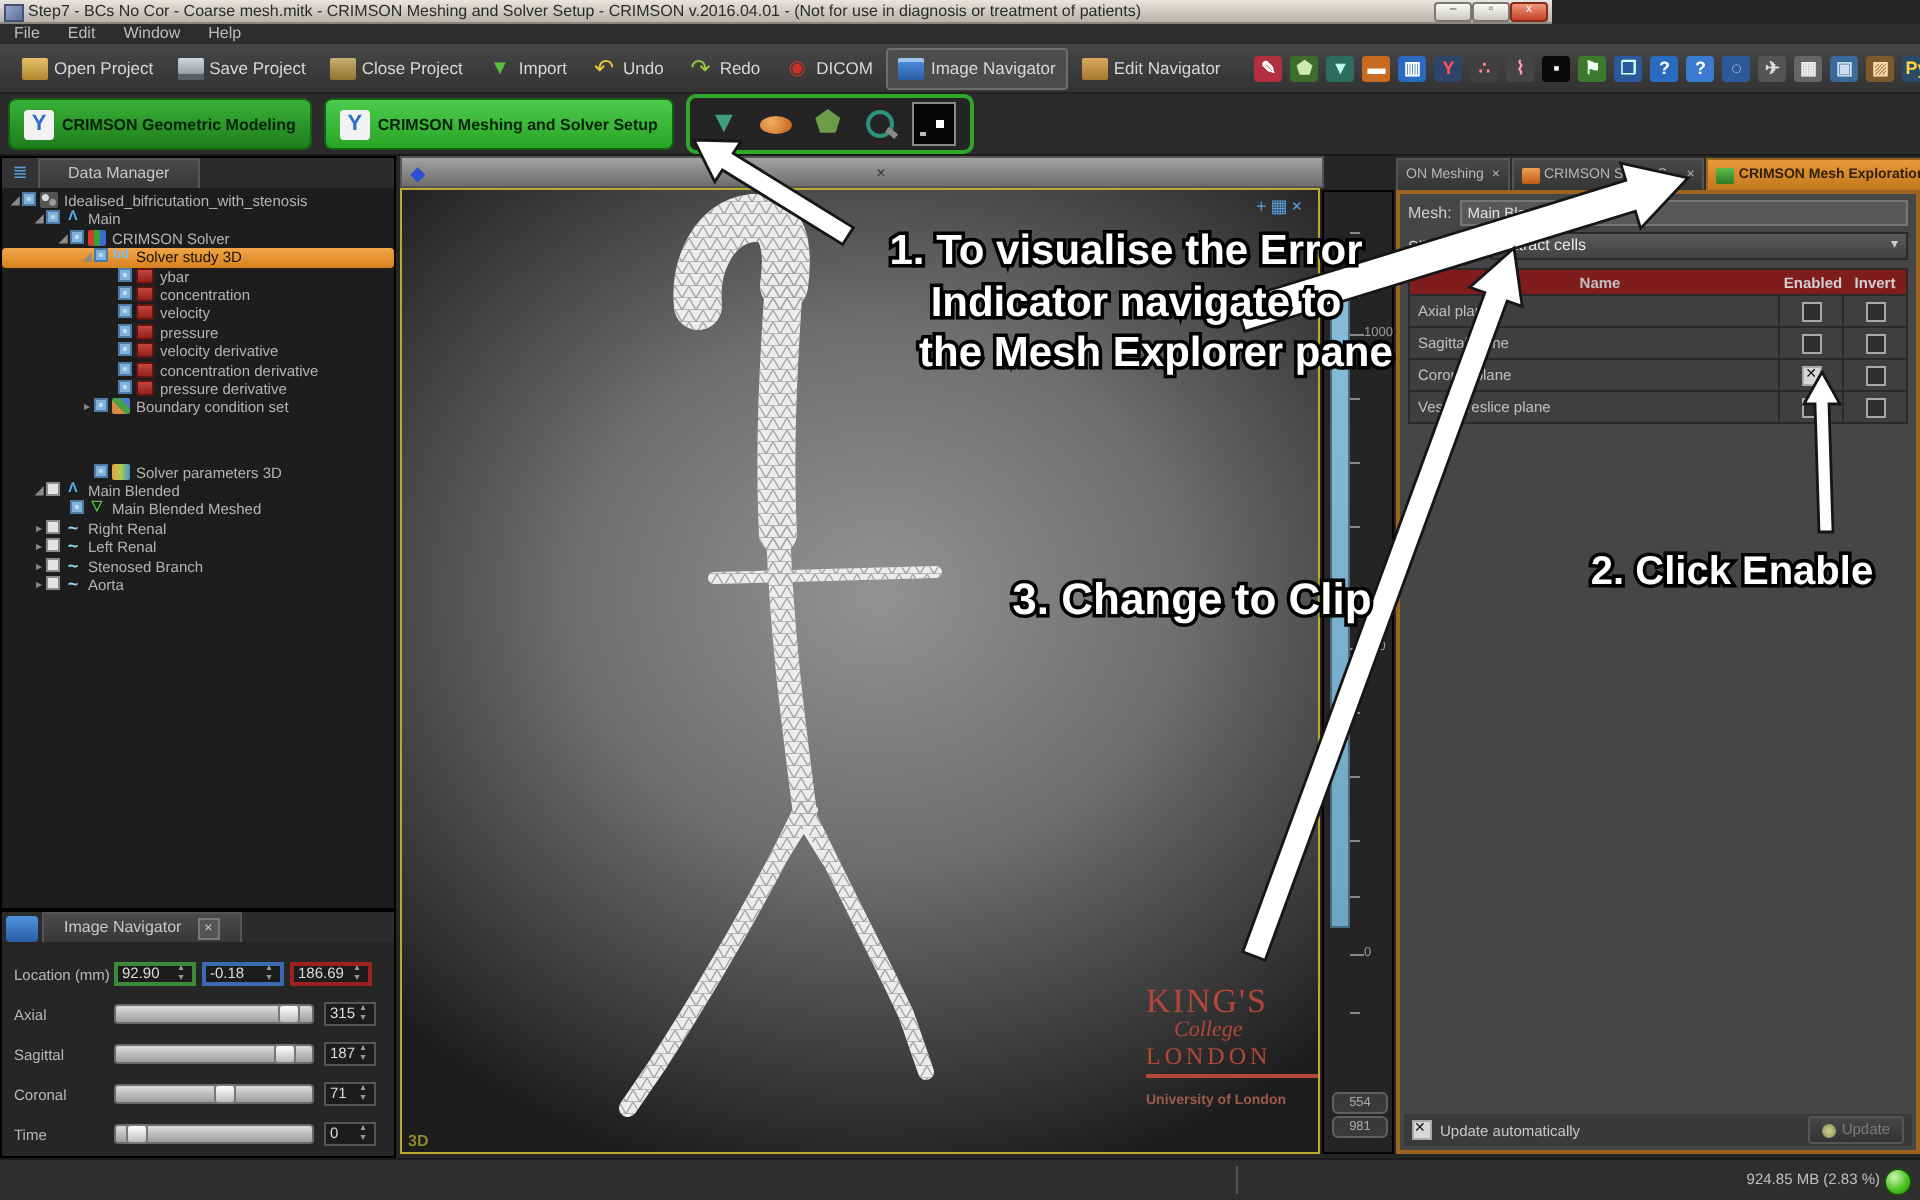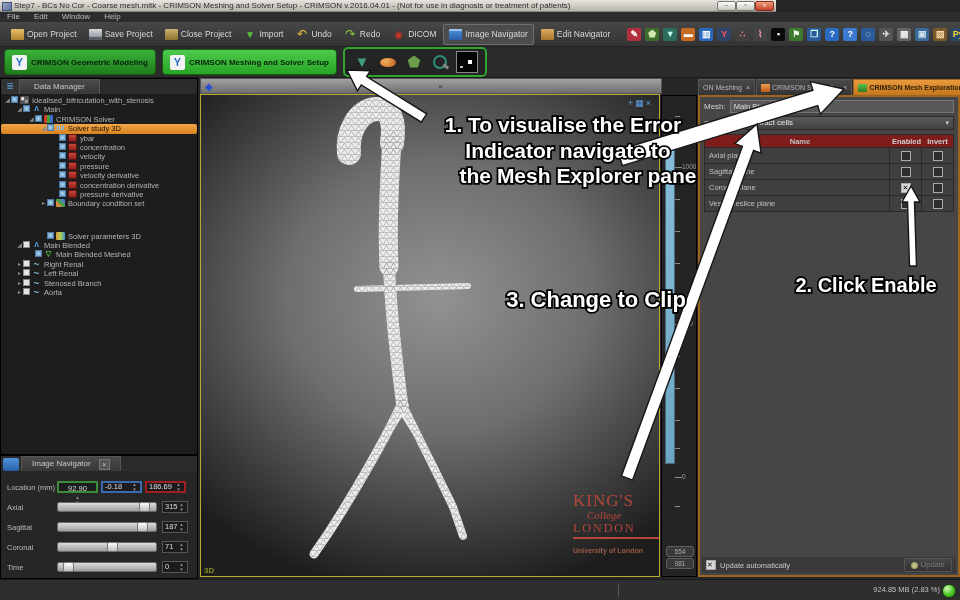--- a/index.html
+++ b/index.html
@@ -396,21 +396,21 @@
     <div id="imnav-icon"></div>
     <div id="imnav-tab">
       <span>Image Navigator</span>
       <span id="imnav-close">×</span>
     </div>
   </div>
   <div id="imnav-body">
     <div class="inrow">
       <span class="inlabel">Location (mm)</span>
       <span id="loc-boxes" style="display:flex;">
-          <span class="spin locbox" style="border-color: rgb(58, 140, 58); flex-direction: column;">
+          <span class="spin locbox" style="border-color: rgb(58, 140, 58);">
             <span class="val">92.90</span>
             <span class="arr">▴<br>▾</span>
           </span>
           <span class="spin locbox" style="border-color: rgb(58, 106, 176);">
             <span class="val">-0.18</span>
             <span class="arr">▴<br>▾</span>
           </span>
           <span class="spin locbox" style="border-color: rgb(156, 32, 32);">
             <span class="val">186.69</span>
             <span class="arr">▴<br>▾</span>

